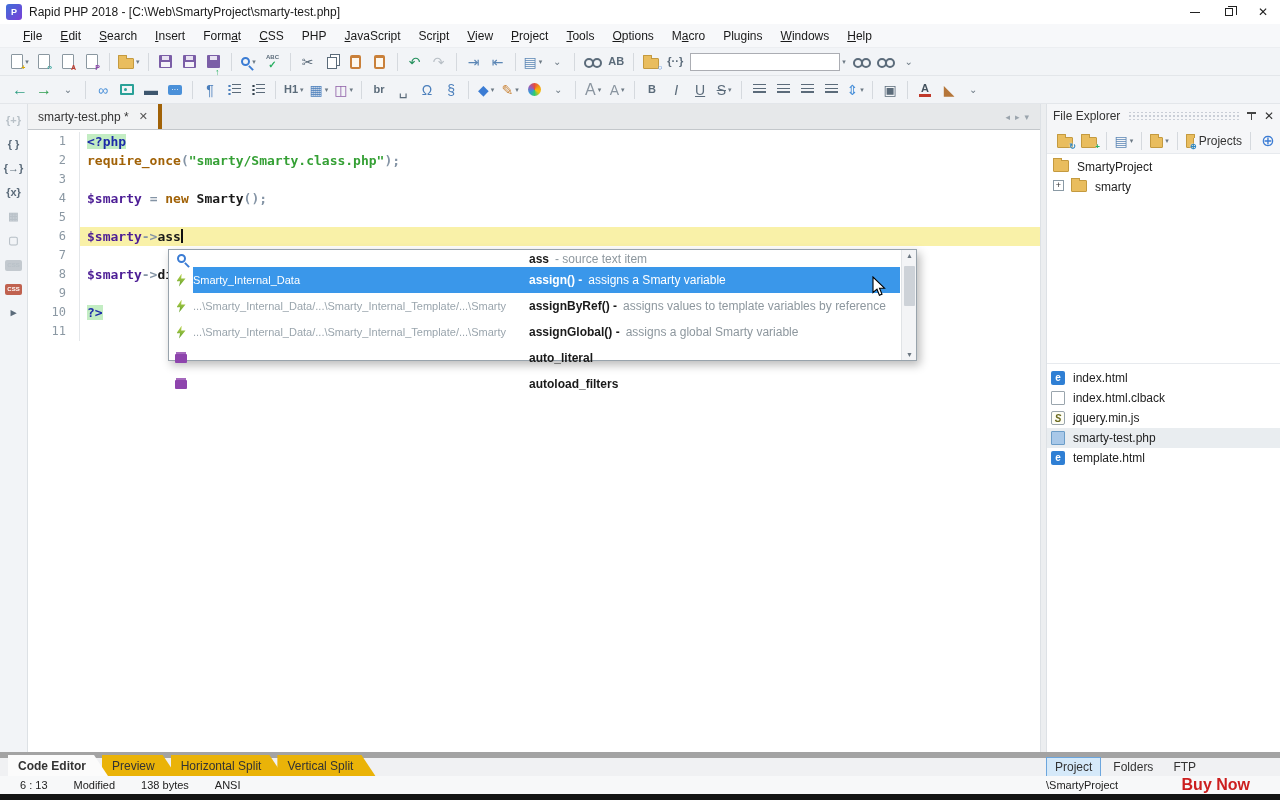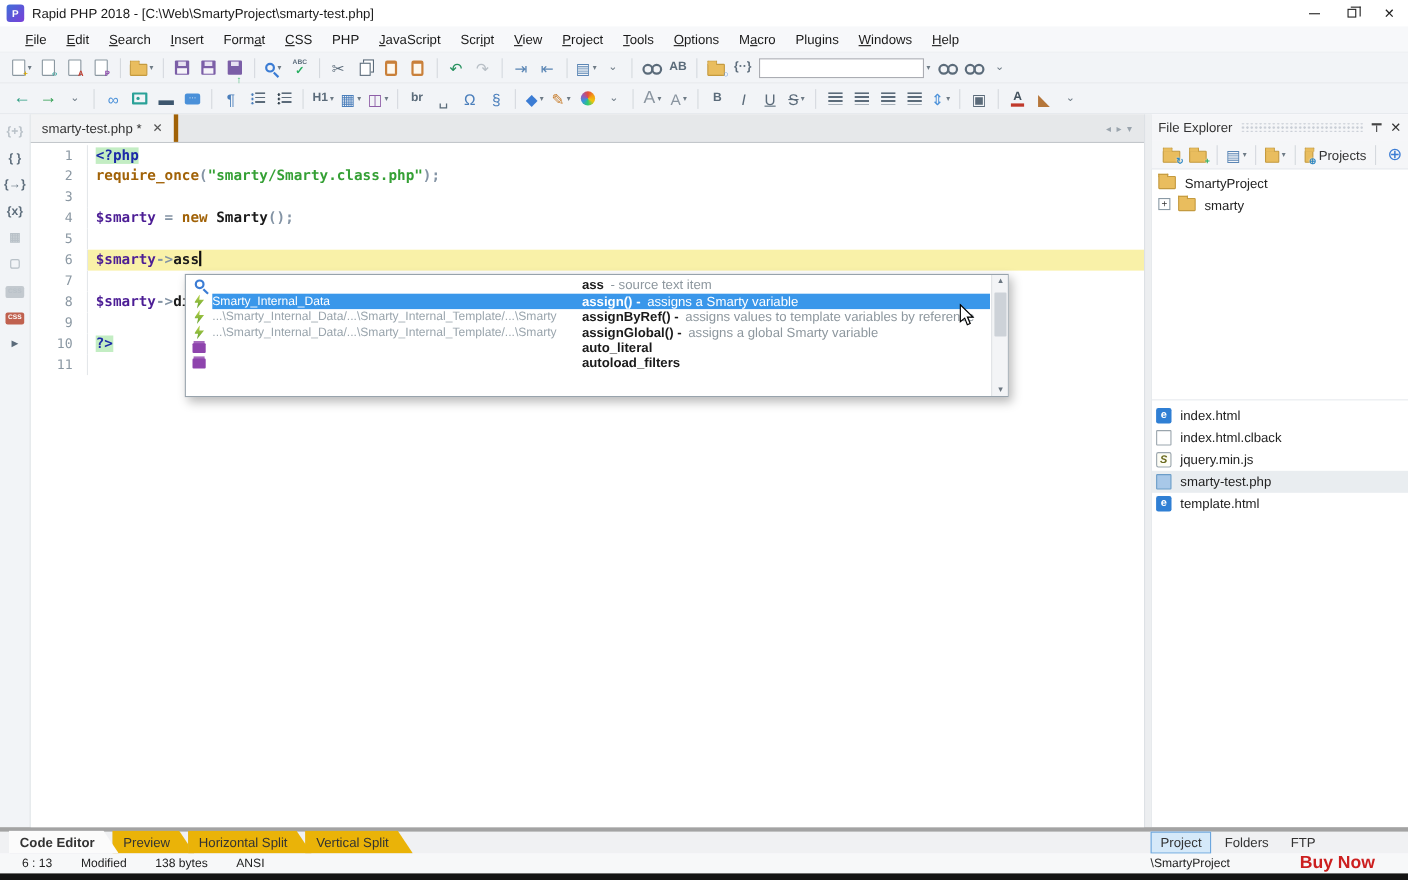--- a/index.html
+++ b/index.html
@@ -106,21 +106,21 @@
   .c-st{color:#35a035;}
   .c-vr{color:#4c1d95;}
   .c-pn{color:#8494a5;}
   .c-id{color:#1a1a1a;}
   .caret{display:inline-block;width:2px;height:14px;background:#101010;vertical-align:-2px;}
 
   
   .ac-pop{position:absolute;left:140px;top:119px;width:749px;height:112px;background:#fff;
     border:1px solid #98a3ac;box-shadow:3px 4px 9px rgba(0,0,0,.28);z-index:20;
     font-family:"Liberation Sans",sans-serif;padding-right:16px;}
-  .ac-row{display:flex;align-items:center;height:14px;}
+  .ac-row{display:flex;align-items:center;height:26px;}
   .ac-row.head{height:17px;}
   .ac-icon{width:24px;flex:none;display:flex;justify-content:center;align-items:center;}
   .ac-main{flex:1;display:flex;align-items:center;height:100%;min-width:0;}
   .ac-ctx{width:336px;flex:none;font-size:11px;color:#9aa5ad;white-space:nowrap;overflow:hidden;}
   .ac-name{font-size:12px;font-weight:bold;color:#1a1a1a;margin-right:6px;white-space:nowrap;}
   .ac-desc{font-size:12px;color:#8d979e;white-space:nowrap;overflow:hidden;}
   .ac-row.sel .ac-main{background:#3a97ea;}
   .ac-row.sel .ac-ctx,.ac-row.sel .ac-name,.ac-row.sel .ac-desc{color:#fff;}
   .ac-sb{position:absolute;right:0;top:0;bottom:0;width:15px;background:#f3f4f6;border-left:1px solid #e0e3e6;}
   .ac-sb .ar{position:absolute;left:0;width:15px;text-align:center;font-size:7px;color:#6b7680;}
@@ -147,21 +147,21 @@
   .frow.sel{background:#e9edf0;}
   .f-ic{width:14px;height:14px;margin-right:8px;flex:none;position:relative;border-radius:2px;}
   .f-html{background:#2f7fd4;color:#fff;font-size:10px;font-weight:bold;text-align:center;line-height:14px;}
   .f-html::before{content:"e";}
   .f-plain{background:#fff;border:1px solid #9aa5ad;border-radius:1px;}
   .f-js{background:#fdfdf5;border:1px solid #9aa5ad;color:#6b6b1f;font-size:10px;font-weight:bold;font-style:italic;text-align:center;line-height:13px;}
   .f-js::before{content:"S";}
   .f-php{background:#a8c8e8;border:1px solid #6b9dc8;border-radius:1px;}
 
   
-  .bottomrow{height:24px;background:#f0f1f3;border-top:4px solid #a3a3a3;display:flex;}
+  .bottomrow{height:24px;background:#f0f1f3;border-top:6px solid #a3a3a3;display:flex;}
   .vtabs{flex:1;display:flex;align-items:flex-end;padding-left:8px;}
   .vtab{height:21px;display:inline-flex;align-items:center;padding:0 22px 0 10px;font-size:12px;color:#333;
     background:#eab308;clip-path:polygon(0 0,calc(100% - 14px) 0,100% 100%,0 100%);
     filter:drop-shadow(1px 0 0 #b6babe) drop-shadow(0 -1px 0 #b6babe);margin-right:-6px;}
   .vtab.active{background:#fbfbfb;font-weight:bold;z-index:2;}
   .ptabs{width:240px;display:flex;align-items:center;padding-left:6px;font-size:12px;color:#333;}
   .ptab{padding:2px 8px;margin-right:4px;}
   .ptab.sel{background:#d5e9f9;border:1px solid #6ca6dd;}
 
   .statusbar{height:18px;background:#f7f8f9;display:flex;align-items:center;font-size:11px;color:#222;}

